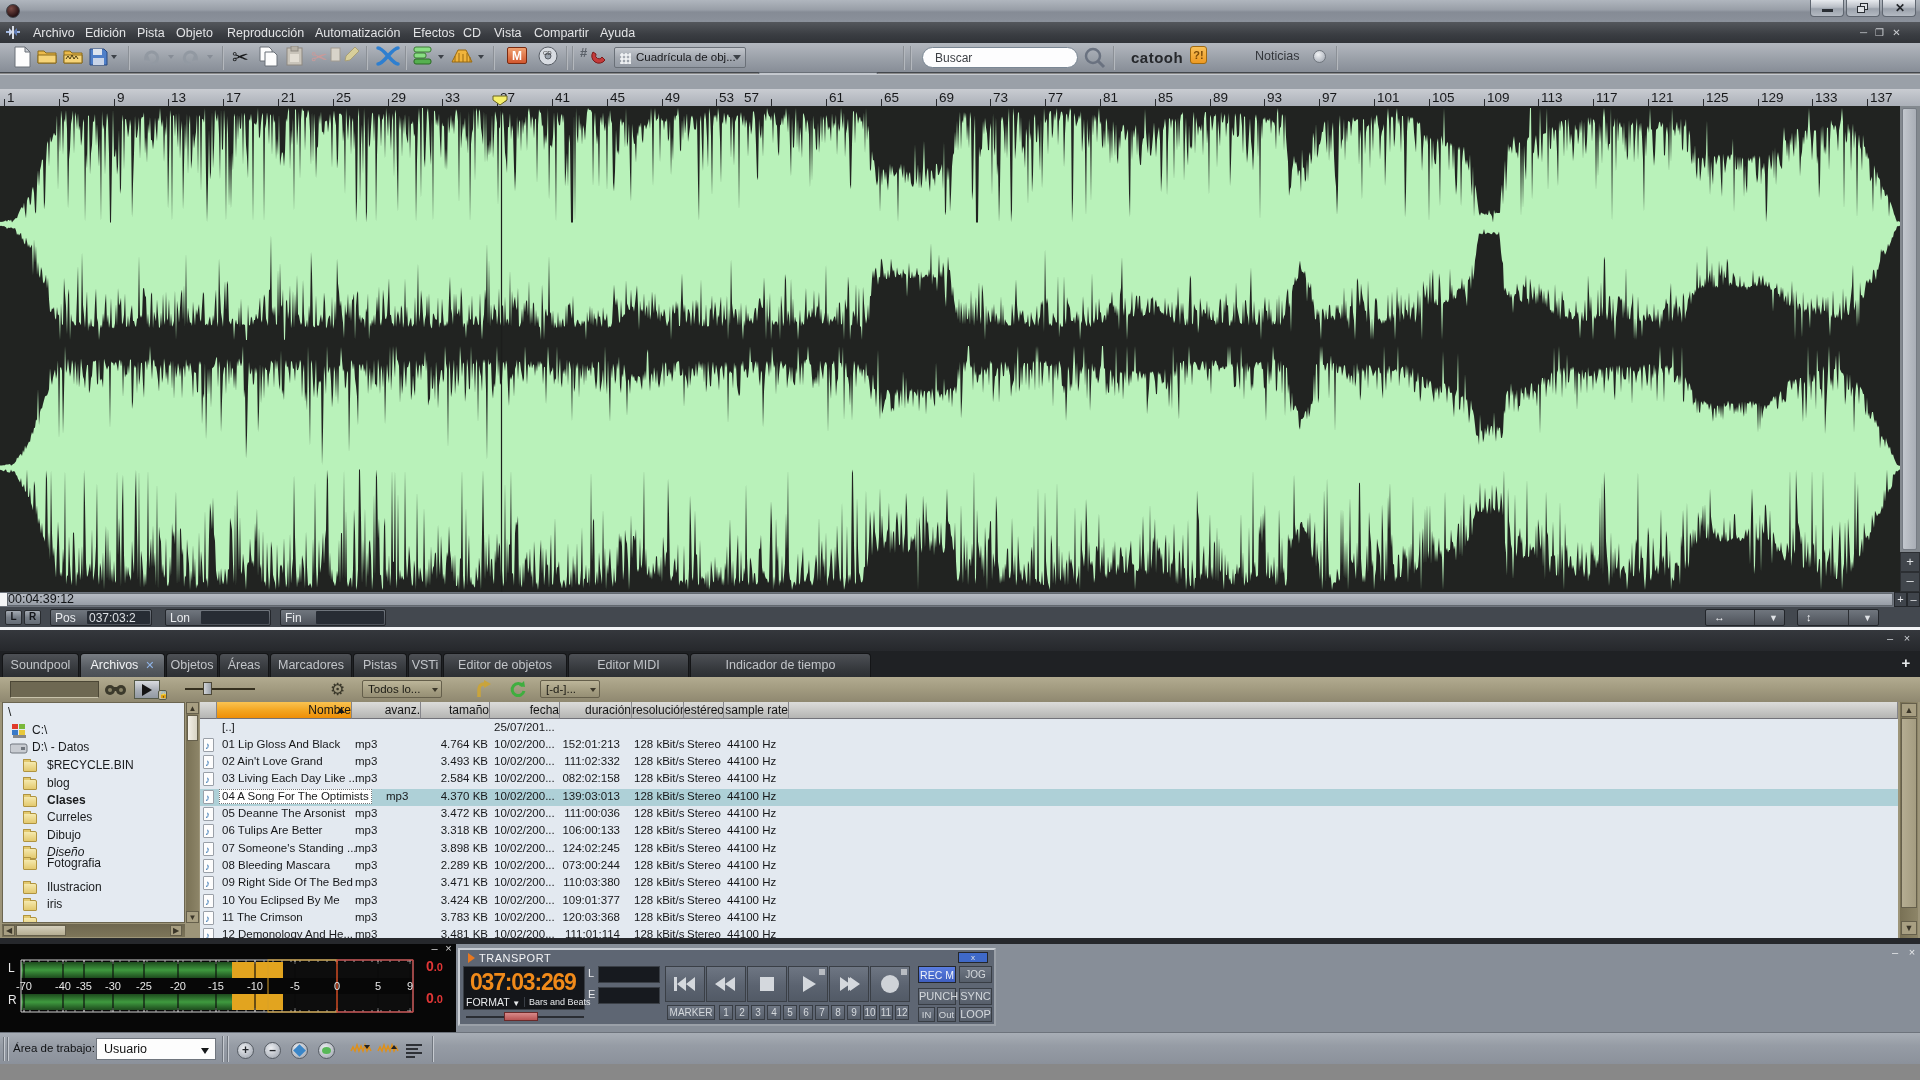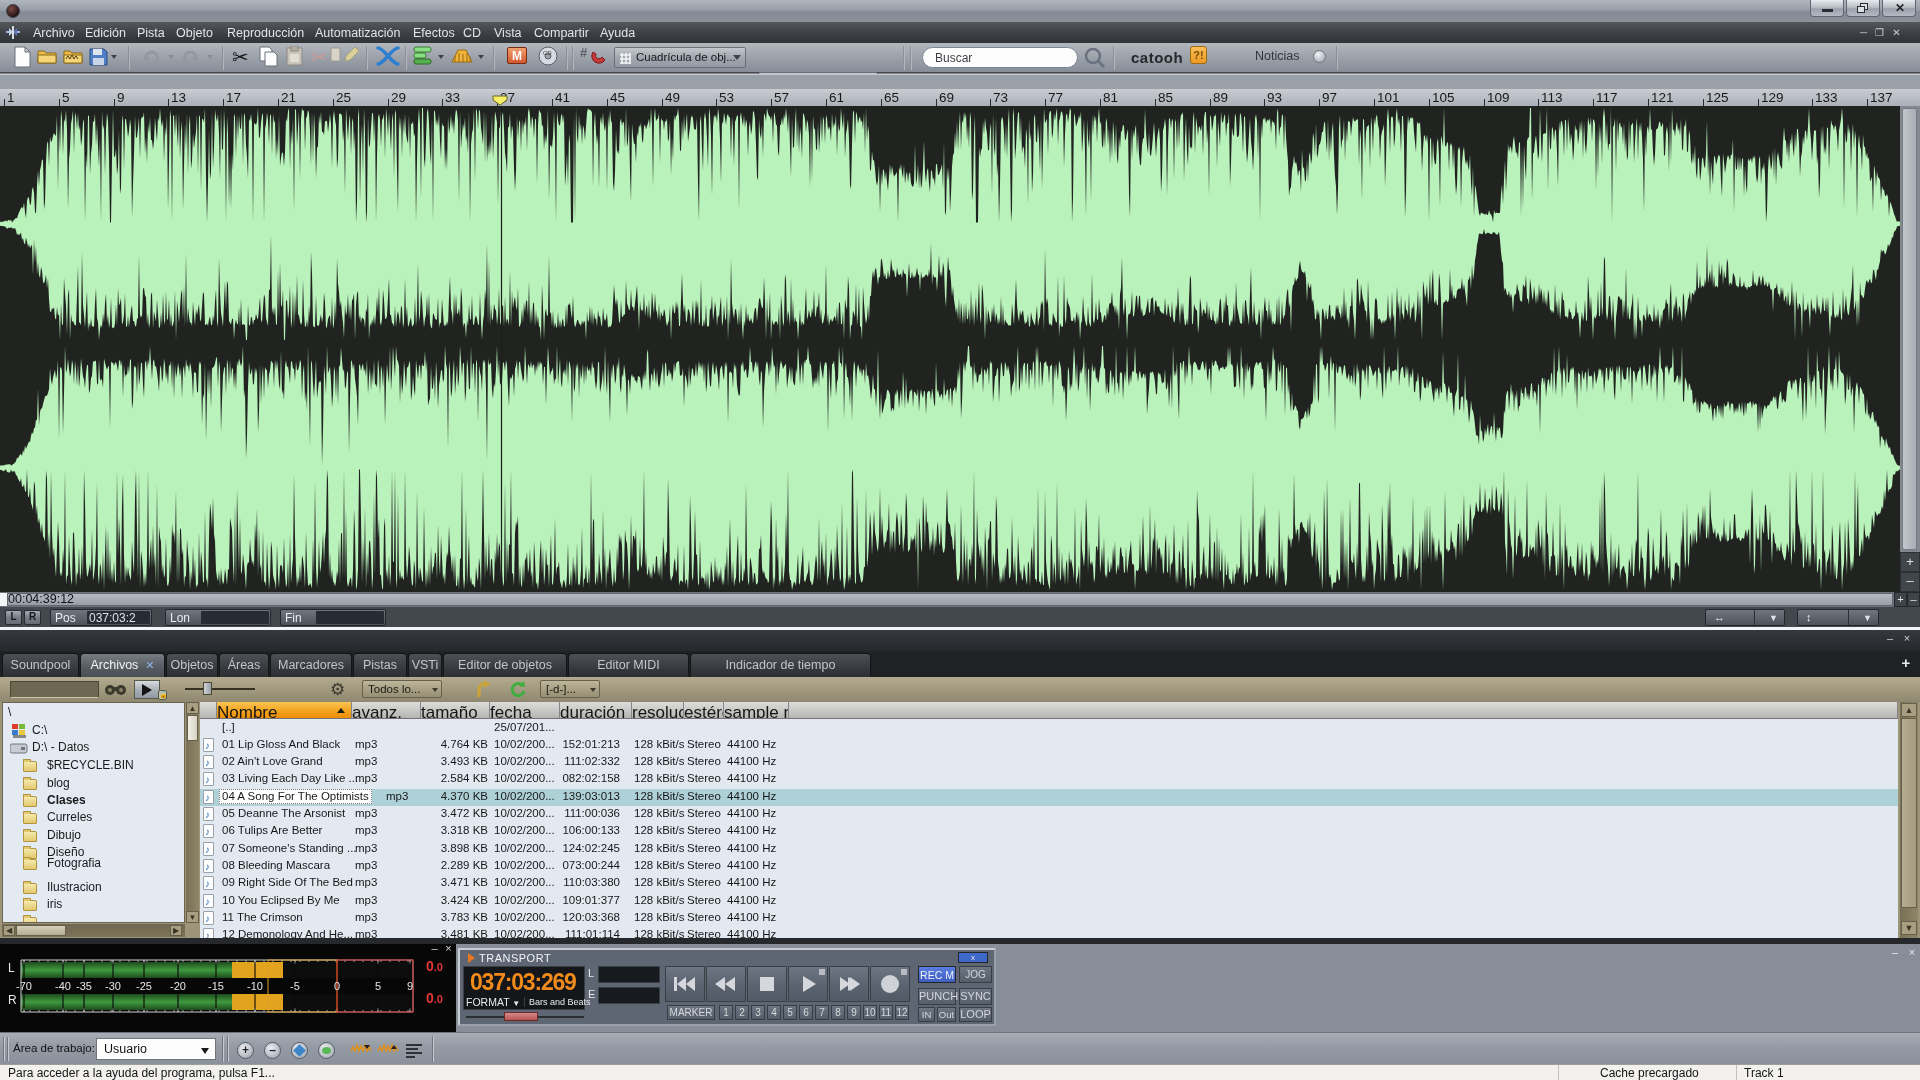--- a/index.html
+++ b/index.html
@@ -46,21 +46,21 @@
 #olivebar{left:0;top:677px;width:1920px;height:25px;background:linear-gradient(180deg,#b2ab90,#a19a7f 50%,#8f8870);}
 .odrop{position:absolute;top:3px;height:18px;background:linear-gradient(180deg,#bdb69a,#a49d81 60%,#968f75);border:1px solid #655f4b;border-radius:2px;font-size:11.5px;color:#1c1b15;}
 .oarr{position:absolute;right:3px;top:7px;width:0;height:0;border-left:3.5px solid transparent;border-right:3.5px solid transparent;border-top:4px solid #3c382a;}
 
 #browser{left:0;top:702px;width:1920px;height:236px;background:#9d9579;}
 #tree{left:2px;top:0px;width:183px;height:221px;background:#e4eaf1;border:1px solid #6b6550;overflow:hidden;font-size:12px;color:#181a1c;}
 .trow{position:absolute;left:0;width:183px;height:17px;}
 .folder{position:absolute;width:14px;height:11px;background:linear-gradient(180deg,#f5e9ae,#e3c96e);border:1px solid #b09440;border-radius:1px 2px 1px 1px;}
 .folder:before{content:"";position:absolute;left:-1px;top:-3px;width:6px;height:2px;background:#e3c96e;border:1px solid #b09440;border-bottom:none;border-radius:1px 1px 0 0;}
 #list{left:200px;top:0px;width:1698px;height:236px;background:#e3e9f0;overflow:hidden;font-size:11.5px;color:#17181a;}
-.hcell{position:absolute;top:0;height:17px;background:linear-gradient(180deg,#dcdcda,#c9c9c7 50%,#b5b5b3);border-right:1px solid #85858a;border-bottom:1px solid #73737a;color:#151515;font-size:17px;text-align:left;overflow:hidden;white-space:nowrap;}
+.hcell{position:absolute;top:0;height:17px;background:linear-gradient(180deg,#dcdcda,#c9c9c7 50%,#b5b5b3);border-right:1px solid #85858a;border-bottom:1px solid #73737a;color:#151515;font-size:12px;text-align:right;overflow:hidden;white-space:nowrap;}
 .lrow{position:absolute;left:0;width:1698px;height:17.3px;white-space:pre;}
 .lc{position:absolute;top:1px;}
 .num{text-align:right;}
 .noteic{position:absolute;width:11px;height:14px;background:#fdfdfd;border:1px solid #9aa0a8;border-radius:1px;}
 .noteic:after{content:"\266A";position:absolute;left:1px;top:1px;font-size:10px;color:#2d6fae;}
 
 #bstrip{left:0;top:938px;width:1920px;height:6px;background:#26282c;}
 #meters{left:0;top:944px;width:456px;height:88px;background:#070707;}
 #bgray{left:456px;top:944px;width:1464px;height:88px;background:#878e98;}
 #transport{left:458px;top:948px;width:538px;height:78px;background:#5e6673;border:2px solid #c8cdd3;border-right-color:#9aa0a8;border-bottom-color:#9aa0a8;}
@@ -244,21 +244,21 @@
 <div class="rnum" style="left:500px;">37</div>
 <div class="rtick" style="left:552px;"></div>
 <div class="rnum" style="left:555px;">41</div>
 <div class="rtick" style="left:607px;"></div>
 <div class="rnum" style="left:610px;">45</div>
 <div class="rtick" style="left:662px;"></div>
 <div class="rnum" style="left:665px;">49</div>
 <div class="rtick" style="left:716px;"></div>
 <div class="rnum" style="left:719px;">53</div>
 <div class="rtick" style="left:771px;"></div>
-<div class="rnum" style="left:774px;">57</div>
+<div class="rnum" style="left:744px;">57</div>
 <div class="rtick" style="left:826px;"></div>
 <div class="rnum" style="left:829px;">61</div>
 <div class="rtick" style="left:881px;"></div>
 <div class="rnum" style="left:884px;">65</div>
 <div class="rtick" style="left:936px;"></div>
 <div class="rnum" style="left:939px;">69</div>
 <div class="rtick" style="left:990px;"></div>
 <div class="rnum" style="left:993px;">73</div>
 <div class="rtick" style="left:1045px;"></div>
 <div class="rnum" style="left:1048px;">77</div>
@@ -436,21 +436,21 @@
 <div class="trow" style="top:106px;">
           <div class="folder" style="left:20px;top:4px;"></div>
           <span style="position:absolute;left:44px;top:1px;">Curreles</span>
         </div>
 <div class="trow" style="top:124px;">
           <div class="folder" style="left:20px;top:4px;"></div>
           <span style="position:absolute;left:44px;top:1px;">Dibujo</span>
         </div>
 <div class="trow" style="top:141px;">
           <div class="folder" style="left:20px;top:4px;"></div>
-          <span style="position:absolute;left:44px;top:1px;">Diseño</span>
+          <span style="position:absolute;left:44px;top:1px;font-style:italic;">Diseño</span>
         </div>
 <div class="trow" style="top:152px;">
           <div class="folder" style="left:20px;top:4px;"></div>
           <span style="position:absolute;left:44px;top:1px;">Fotografia</span>
         </div>
 <div class="trow" style="top:176px;">
           <div class="folder" style="left:20px;top:4px;"></div>
           <span style="position:absolute;left:44px;top:1px;">Ilustracion</span>
         </div>
 <div class="trow" style="top:193px;">
@@ -700,20 +700,13 @@
 <svg class="ab" style="left:377px;top:10px;" width="22" height="16">
         <path d="M1 8 l2 -4 2 4 2 -6 2 6 2 -5 2 5 2 -6 2 6 2 -4 2 4" stroke="#e09018" fill="none" stroke-width="1.5"></path>
         <path d="M14 6 l3 -4 3 4 z" fill="#222"></path>
       </svg>
 <svg class="ab" style="left:404px;top:9px;" width="20" height="17">
         <path d="M2 3 h16 M2 7 h12 M2 11 h16 M2 15 h9" stroke="#2e3136" stroke-width="2"></path>
       </svg>
 <div class="ab" style="left:432px;top:3px;width:2px;height:26px;background:#70767e;border-right:1px solid #c6cad0;"></div>
 </div>
 
-<div class="ab" id="statusbar">
-  <div class="ab" style="left:8px;top:1px;">Para acceder a la ayuda del programa, pulsa F1...</div>
-  <div class="ab" style="left:1558px;top:0;width:1px;height:16px;background:#c2c1bf;"></div>
-  <div class="ab" style="left:1600px;top:1px;">Cache precargado</div>
-  <div class="ab" style="left:1736px;top:0;width:1px;height:16px;background:#c2c1bf;"></div>
-  <div class="ab" style="left:1744px;top:1px;">Track 1</div>
-</div>
 </div>
 
 </body></html>

